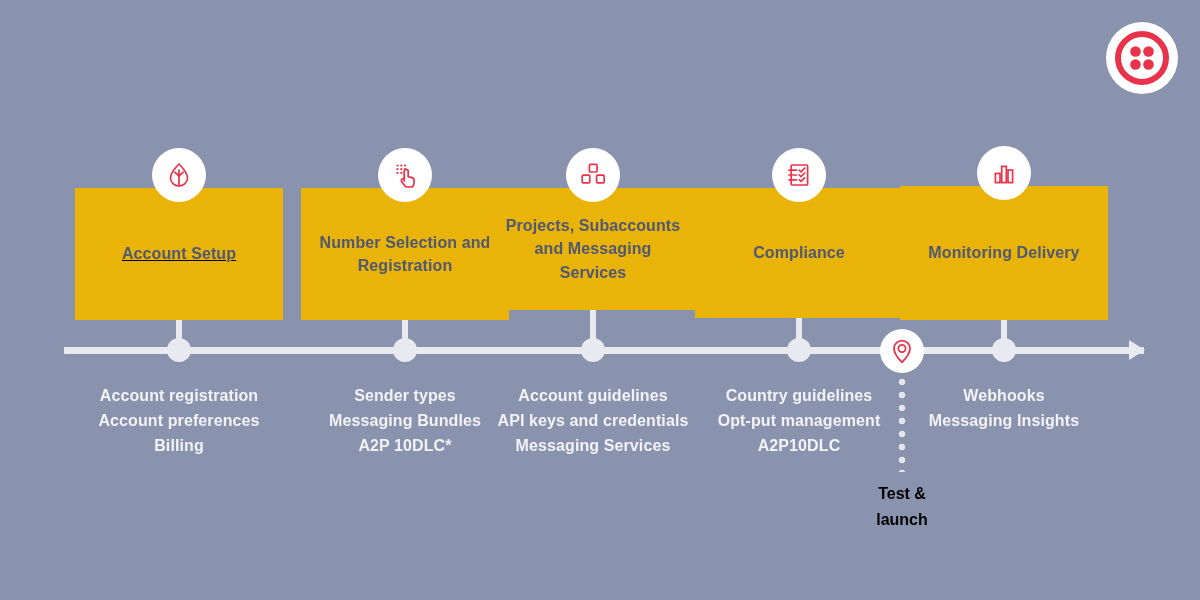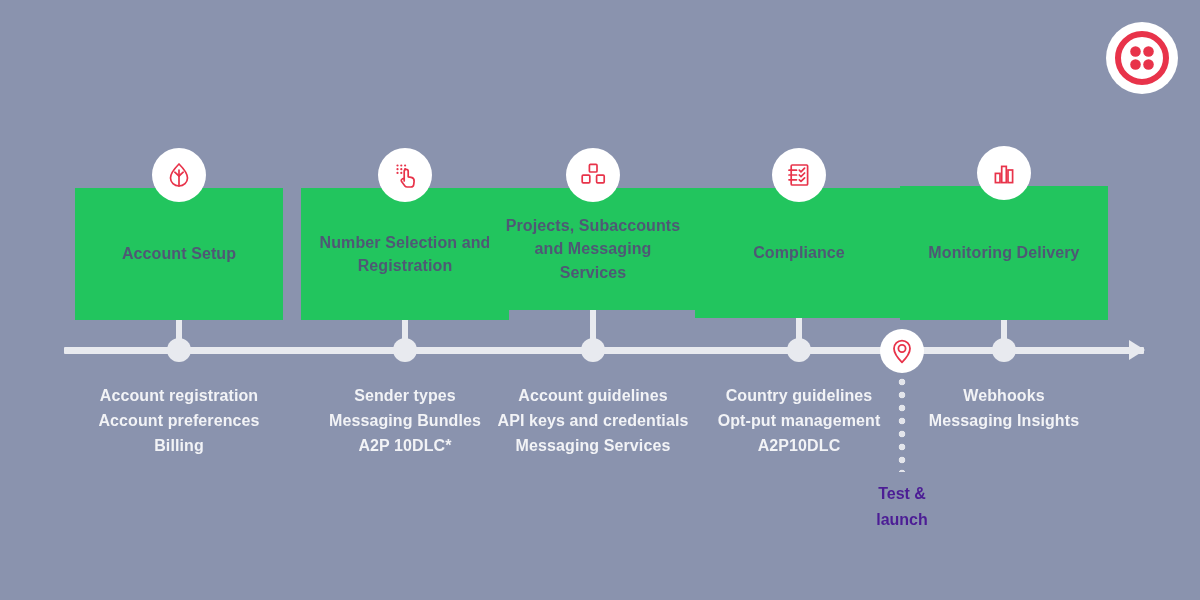--- a/index.html
+++ b/index.html
@@ -44,21 +44,21 @@
     position:absolute;
     top:0;
     width:230px;
     height:600px;
   }
   .stage .card {
     position:absolute;
     left:11px;
     top:188px;
     width:208px;
-    background:#22c55e;
+    background:#eab308;
     display:flex;
     align-items:center;
     justify-content:center;
     padding:10px 14px;
   }
   .stage .card-title {
     color:#4f5875;
     font-size:16px;
     font-weight:bold;
     line-height:1.45;
@@ -141,21 +141,21 @@
     background-image:radial-gradient(circle at 4px 4px, #e3e5eb 3.1px, rgba(0,0,0,0) 3.6px);
     background-size:8px 13px;
     background-repeat:repeat-y;
   }
   .launch .launch-label {
     position:absolute;
     top:481px;
     left:-8px;
     width:100px;
     text-align:center;
-    color:#4c1d95;
+    color:#000000;
     font-size:16px;
     font-weight:bold;
     line-height:1.6;
   }
 </style>
 </head>
 <body>
 
 <div class="logo">
   <svg width="58" height="58" viewBox="0 0 58 58" aria-hidden="true">
@@ -166,21 +166,21 @@
     <circle cx="35.5" cy="35.5" r="5.3" fill="#e8334a"></circle>
   </svg>
 </div>
 
 <div class="timeline-axis"></div>
 <div class="timeline-arrow"></div>
 
 <div class="stage" style="left:64px;">
   <div class="stem" style="top:300px; height:46px;"></div>
   <div class="axis-dot"></div>
-  <div class="card" style="height:132px;">
+  <div class="card" style="height:132px;text-decoration:underline;">
     <span class="card-title">Account Setup</span>
   </div>
   <div class="icon-bubble">
     <svg width="30" height="30" viewBox="0 0 30 30" aria-hidden="true">
       <path d="M15 4 C9 10 6.5 14 6.5 18 C6.5 22.4 10.3 26 15 26 C19.7 26 23.5 22.4 23.5 18 C23.5 14 21 10 15 4 Z" fill="none" stroke="#e8334a" stroke-width="1.7" stroke-linejoin="round"></path>
       <line x1="15" y1="10" x2="15" y2="26" stroke="#e8334a" stroke-width="1.7" stroke-linecap="round"></line>
       <path d="M15 16 L10.8 12.2" stroke="#e8334a" stroke-width="1.7" stroke-linecap="round"></path>
       <path d="M15 16 L19.2 12.2" stroke="#e8334a" stroke-width="1.7" stroke-linecap="round"></path>
     </svg>
   </div>

